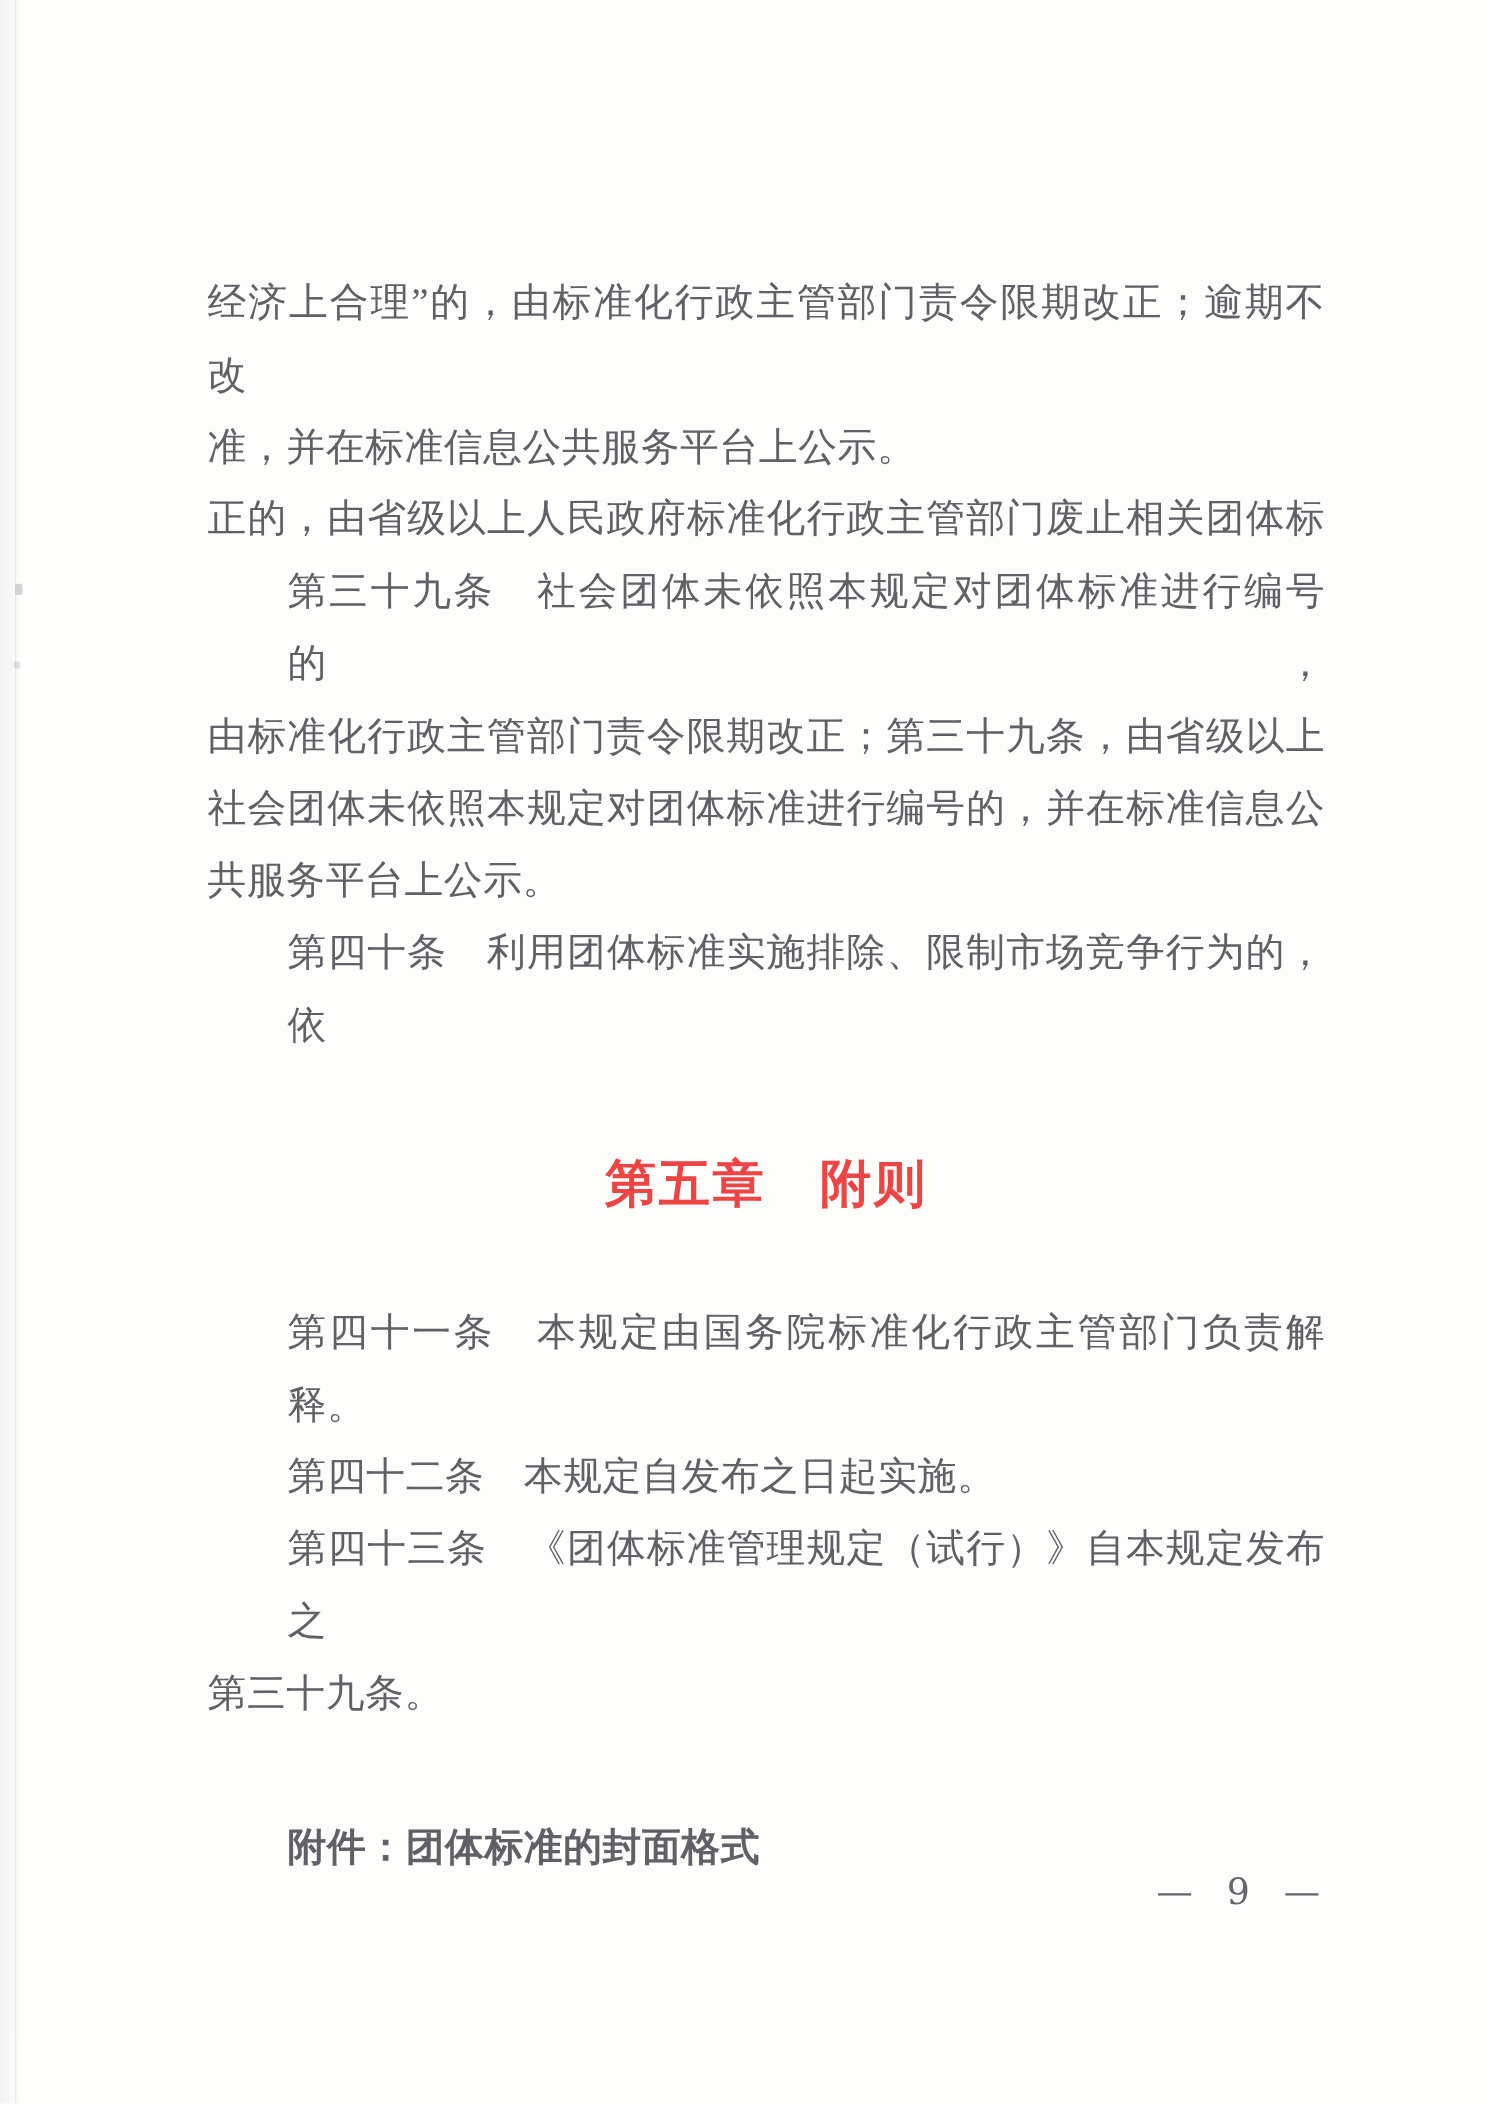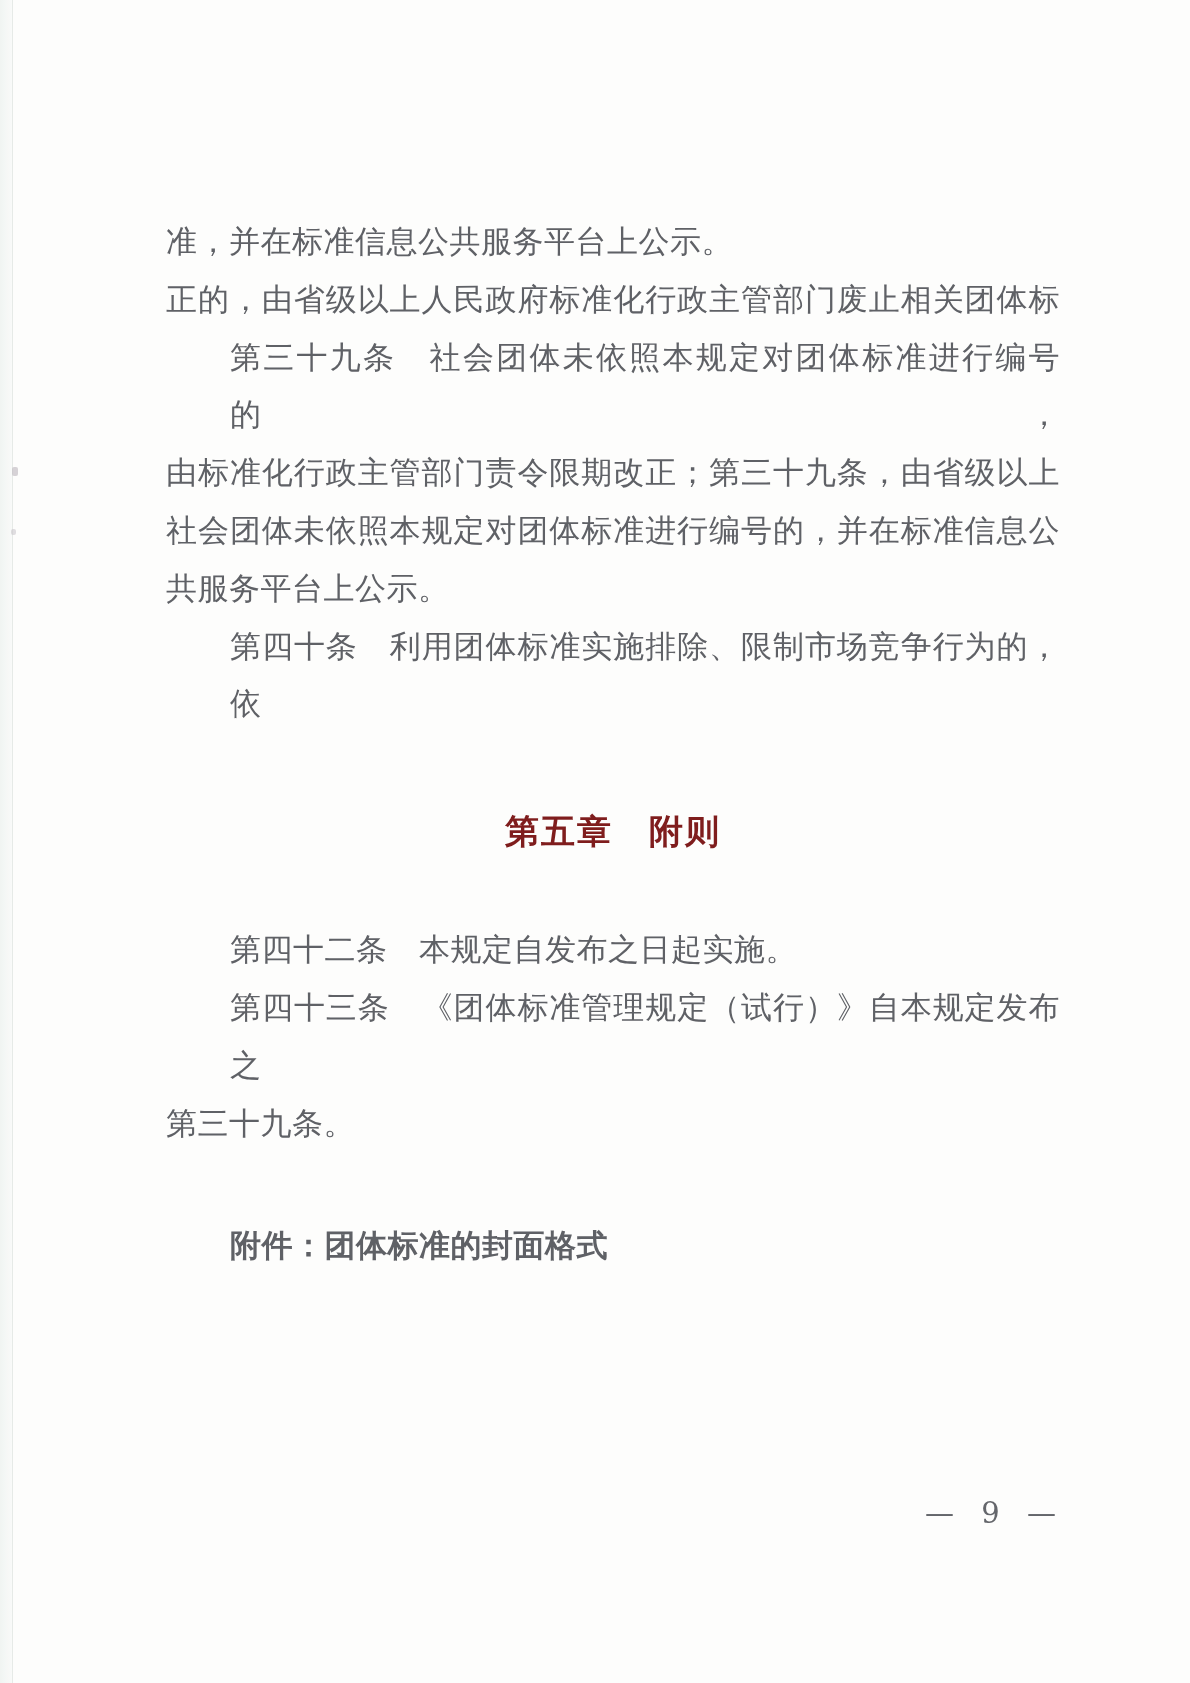--- a/index.html
+++ b/index.html
@@ -61,22 +61,22 @@
   .ln.indent {
     padding-left: 64px;
   }
   .chapter-heading {
     margin-top: 69px;
     height: 58px;
     line-height: 58px;
     text-align: center;
     font-family: "Liberation Sans", "DejaVu Sans", sans-serif;
     font-weight: 700;
-    font-size: 34px;
-    color: #7f1d1d;
+    font-size: 41px;
+    color: #ef4444;
     letter-spacing: 2px;
   }
   .closing {
     margin-top: 61px;
   }
   .attachment {
     margin-top: 65px;
     font-weight: bold;
   }
   .page-number {
@@ -95,38 +95,42 @@
 
 <div class="page">
 
   <div class="edge-strip"></div>
   <div class="speck-1"></div>
   <div class="speck-2"></div>
 
   <div class="content">
 
     <div class="para">
+      <div class="ln full">经济上合理”的，由标准化行政主管部门责令限期改正；逾期不改</div>
       <div class="ln">准，并在标准信息公共服务平台上公示。</div>
       <div class="ln full">正的，由省级以上人民政府标准化行政主管部门废止相关团体标</div>
     </div>
 
     <div class="para">
       <div class="ln full indent">第三十九条　社会团体未依照本规定对团体标准进行编号的，</div>
       <div class="ln full">由标准化行政主管部门责令限期改正；第三十九条，由省级以上</div>
       <div class="ln full">社会团体未依照本规定对团体标准进行编号的，并在标准信息公</div>
       <div class="ln">共服务平台上公示。</div>
     </div>
 
     <div class="para">
       <div class="ln full indent">第四十条　利用团体标准实施排除、限制市场竞争行为的，依</div>
     </div>
 
     <div class="chapter-heading">第五章　附则</div>
 
     <div class="closing">
+      <div class="para">
+        <div class="ln indent">第四十一条　本规定由国务院标准化行政主管部门负责解释。</div>
+      </div>
       <div class="para">
         <div class="ln indent">第四十二条　本规定自发布之日起实施。</div>
       </div>
       <div class="para">
         <div class="ln full indent">第四十三条　《团体标准管理规定（试行）》自本规定发布之</div>
         <div class="ln">第三十九条。</div>
       </div>
     </div>
 
     <div class="para attachment">

